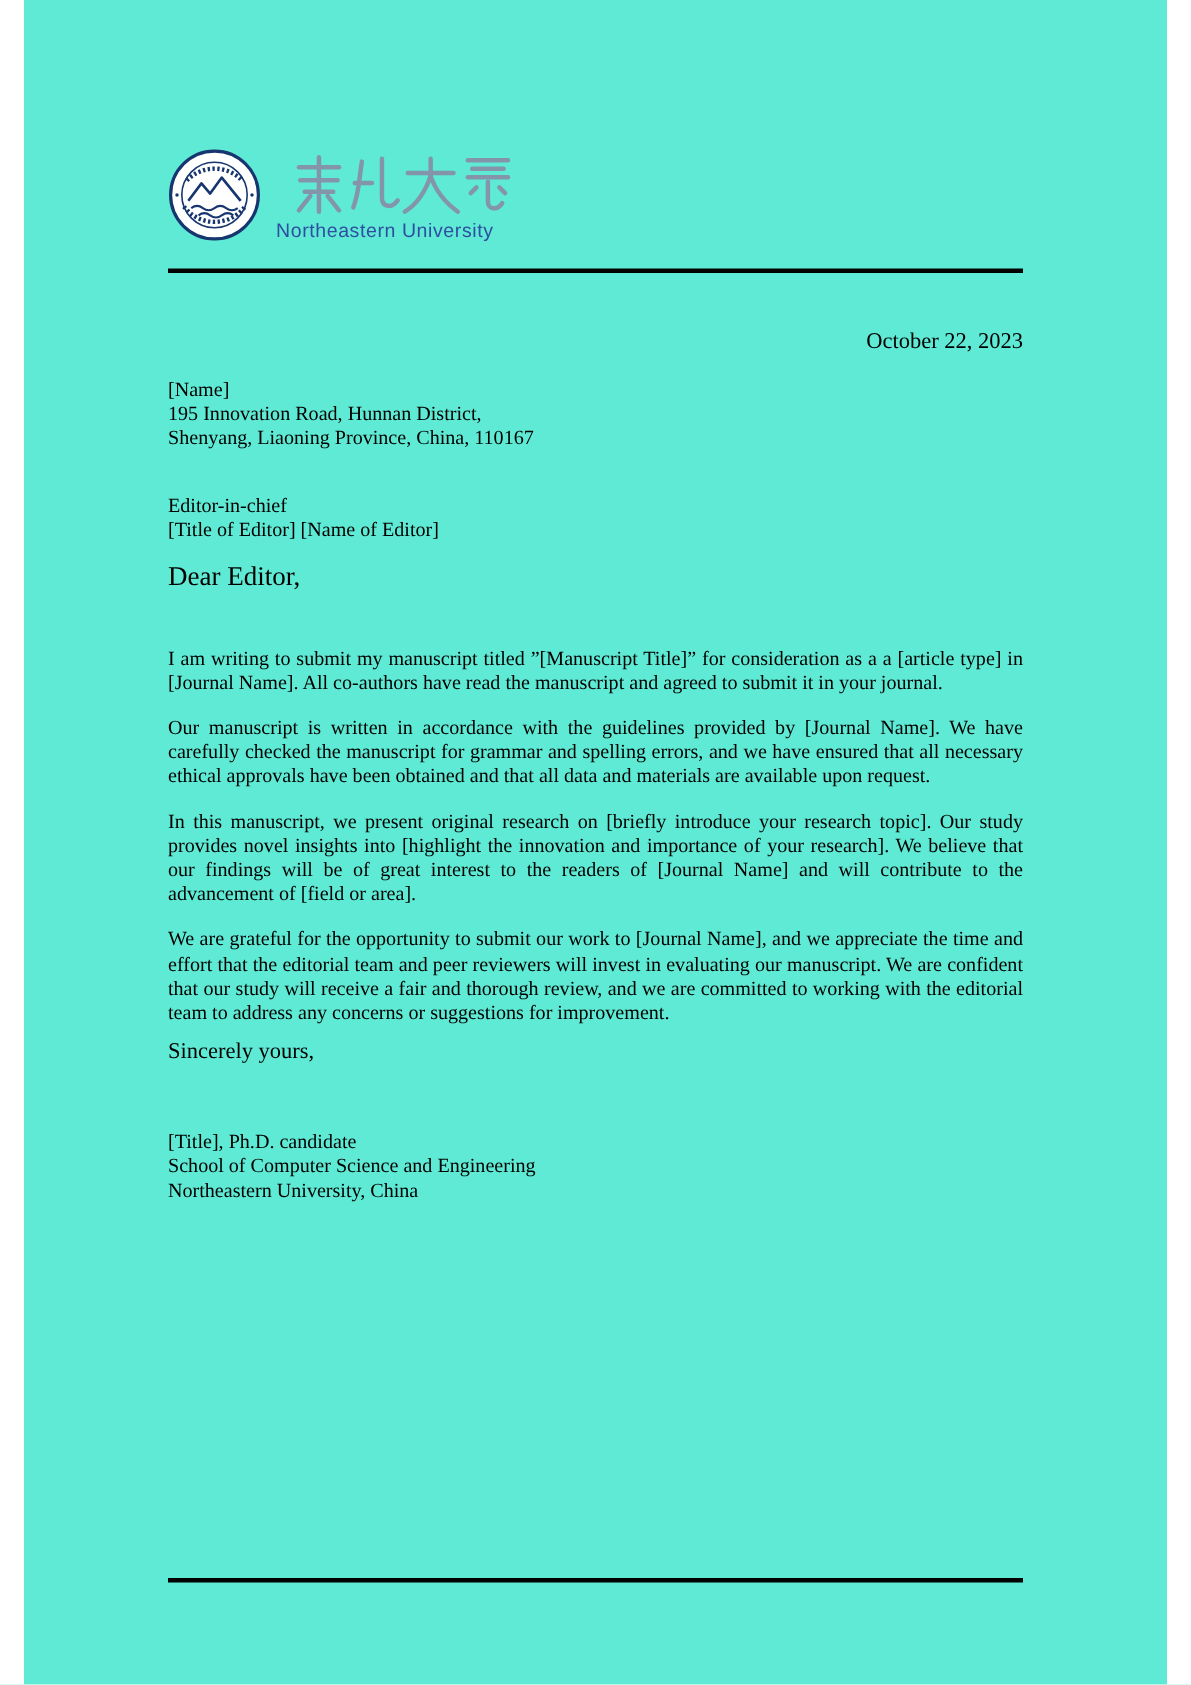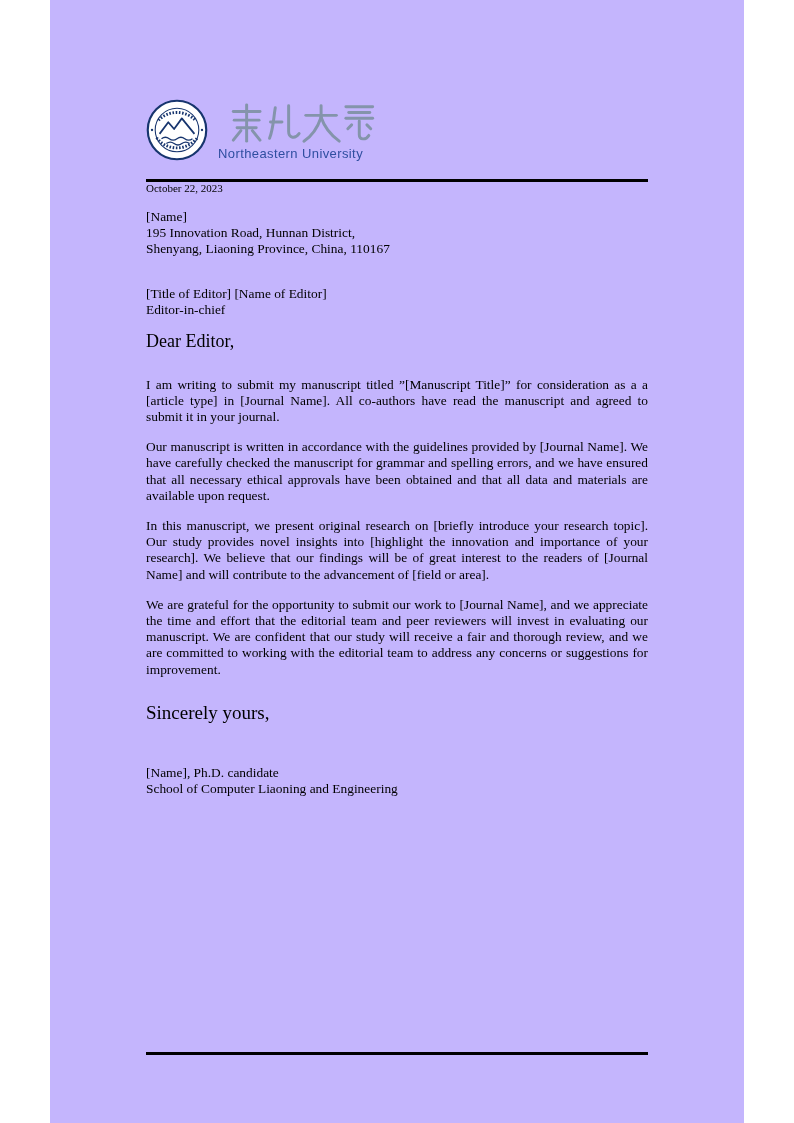--- a/index.html
+++ b/index.html
@@ -1,41 +1,41 @@
 <!DOCTYPE html>
 <html><head>
 <meta charset="utf-8">
 <style>
   html,body{margin:0;padding:0;background:#ffffff;}
   .page{
-    width:694px;height:1123px;position:relative;margin:0 auto;
-    background:#c4b5fd;color:#000;
+    width:762px;height:1123px;position:relative;margin:0 auto;
+    background:#5eead4;color:#000;
     font-family:"Liberation Serif","DejaVu Serif",serif;
     overflow:hidden;
   }
   .content{position:absolute;left:96px;right:96px;top:0;}
   .logo-block{margin-top:99px;display:flex;align-items:flex-start;}
   .seal{width:62px;height:62px;flex:0 0 auto;display:block;}
   .logo-text{margin-left:10px;padding-top:3px;}
   .calligraphy{display:block;height:42px;width:168px;}
   .uni-en{
     font-family:"Liberation Sans","DejaVu Sans",sans-serif;
     font-size:13px;color:#2F4EA0;letter-spacing:0.4px;margin-top:2px;
   }
   .rule{height:2.5px;background:#000;}
   .top-rule{margin-top:18px;}
   .bottom-rule{position:absolute;left:96px;right:96px;top:1052px;}
-  .date{font-size:11px;}
+  .date{margin-top:38px;text-align:right;font-size:15px;}
   .sender{margin-top:15px;font-size:13.4px;line-height:16.2px;}
   .recipient{margin-top:29px;font-size:13.4px;line-height:16.2px;}
   .italic{font-style:italic;}
   .salutation{margin-top:14px;font-size:18px;line-height:16px;}
   .body-text p{margin:14px 0 0;font-size:13.4px;line-height:16.2px;text-align:justify;}
-  .body-text p:first-child{margin-top:28px;}
-  .closing{margin-top:27px;font-size:19px;line-height:16px;}
+  .body-text p:first-child{margin-top:39px;}
+  .closing{margin-top:10px;font-size:15px;line-height:16px;}
   .signature{margin-top:44px;font-size:13.4px;line-height:16.2px;}
 </style>
 </head>
 <body>
 
 <div class="page">
   <div class="content">
 
     <header class="logo-block">
       <svg class="seal" viewBox="0 0 64 64" aria-hidden="false">
@@ -81,36 +81,37 @@
 
     <div class="date">October 22, 2023</div>
 
     <div class="sender">
       <div>[Name]</div>
       <div>195 Innovation Road, Hunnan District,</div>
       <div>Shenyang, Liaoning Province, China, 110167</div>
     </div>
 
     <div class="recipient">
+      <div>Editor-in-chief</div>
       <div>[Title of Editor] [Name of Editor]</div>
-      <div>Editor-in-chief</div>
     </div>
 
     <div class="salutation">Dear Editor,</div>
 
     <div class="body-text">
       <p>I am writing to submit my manuscript titled ”[Manuscript Title]” for consideration as a a [article type] in [Journal Name]. All co-authors have read the manuscript and agreed to submit it in your journal.</p>
       <p>Our manuscript is written in accordance with the guidelines provided by [Journal Name]. We have carefully checked the manuscript for grammar and spelling errors, and we have ensured that all necessary ethical approvals have been obtained and that all data and materials are available upon request.</p>
       <p>In this manuscript, we present original research on [briefly introduce your research topic]. Our study provides novel insights into [highlight the innovation and importance of your research]. We believe that our findings will be of great interest to the readers of [Journal Name] and will contribute to the advancement of [field or area].</p>
       <p>We are grateful for the opportunity to submit our work to [Journal Name], and we appreciate the time and effort that the editorial team and peer reviewers will invest in evaluating our manuscript. We are confident that our study will receive a fair and thorough review, and we are committed to working with the editorial team to address any concerns or suggestions for improvement.</p>
     </div>
 
     <div class="closing">Sincerely yours,</div>
 
     <div class="signature">
-      <div>[Name], Ph.D. candidate</div>
-      <div>School of Computer Liaoning and Engineering</div>
+      <div>[Title], Ph.D. candidate</div>
+      <div>School of Computer Science and Engineering</div>
+      <div>Northeastern University, China</div>
     </div>
 
   </div>
 
   <div class="rule bottom-rule"></div>
 </div>
 
 </body></html>

